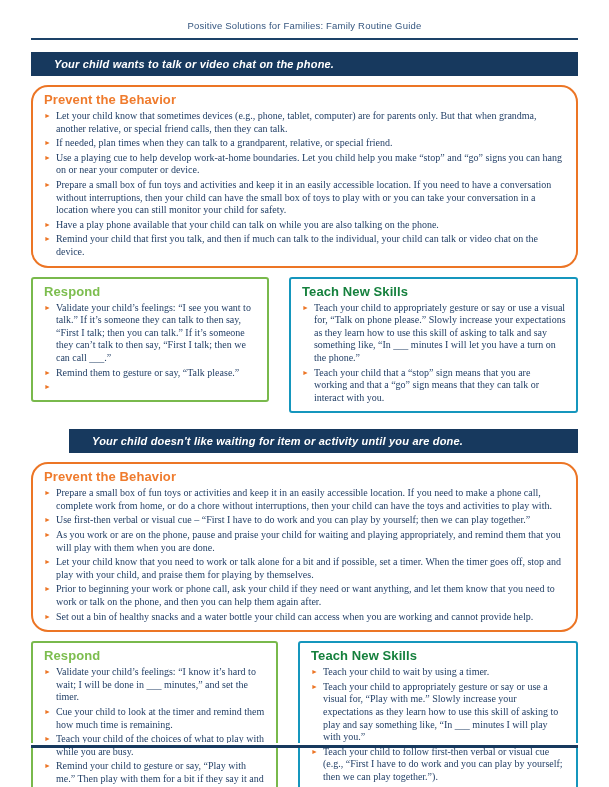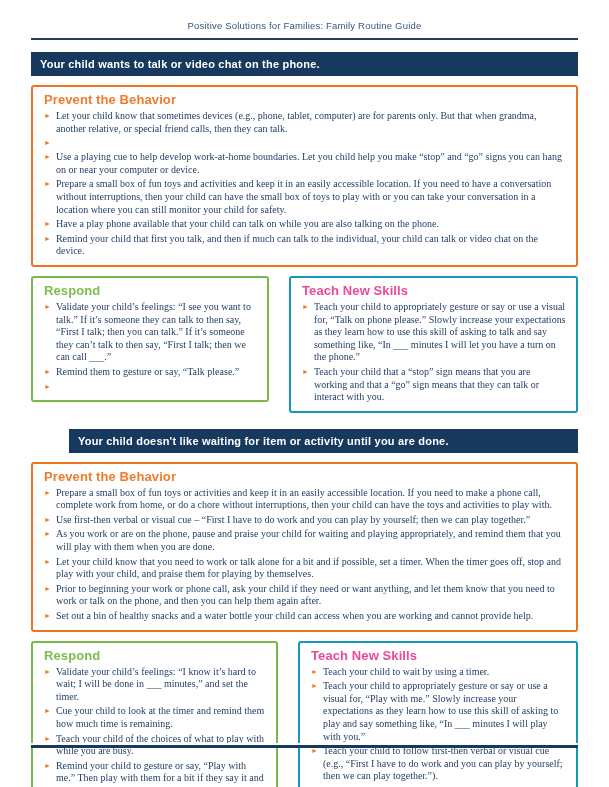--- a/index.html
+++ b/index.html
@@ -23,43 +23,44 @@
     height:2px;
     background:#1d4268;
     margin-top:7px;
   }
   .banner {
     background:#17395e;
     color:#ffffff;
     font-weight:bold;
     font-size:11px;
     letter-spacing:0.2px;
-    padding:6px 9px;
+    padding:6px 23px;
     margin-top:12px;
+    font-style:italic;
   }
   .banner.second { margin-top:16px;margin-left:38px; }
   .box {
     border:2px solid;
     border-radius:3px;
     padding:3px 10px 7px 11px;
     margin-top:9px;
     box-sizing:border-box;
     background:#ffffff;
   }
   .box h2 {
     margin:2px 0 3px 0;
     font-size:13px;
     letter-spacing:0.1px;
   }
-  .box.orange { border-color:#ec7525; }
+  .box.orange { border-color:#ec7525;border-radius:17px; }
   .box.orange h2 { color:#ef7b2d; }
   .box.green  { border-color:#79b94c; }
   .box.green h2 { color:#7cbd4e; }
   .box.teal   { border-color:#1596bd; }
-  .box.teal h2 { color:#ec4899; }
+  .box.teal h2 { color:#15803d; }
   ul.bullets {
     list-style:none;
     margin:0; padding:0;
     font-family:"Liberation Serif", serif;
     font-size:10px;
     line-height:12.6px;
     color:#223f66;
   }
   ul.bullets li {
     display:flex;
@@ -113,20 +114,21 @@
 
   <div class="box orange">
     <h2>Prevent the Behavior</h2>
     <ul class="bullets">
       <li>
           <span class="arrow">►</span>
           <span>Let your child know that sometimes devices (e.g., phone, tablet, computer) are for parents only. But that when grandma, another relative, or special friend calls, then they can talk.</span>
         </li>
       <li>
           <span class="arrow">►</span>
+          <span>If needed, plan times when they can talk to a grandparent, relative, or special friend.</span>
         </li>
       <li>
           <span class="arrow">►</span>
           <span>Use a playing cue to help develop work-at-home boundaries. Let you child help you make “stop” and “go” signs you can hang on or near your computer or device.</span>
         </li>
       <li>
           <span class="arrow">►</span>
           <span>Prepare a small box of fun toys and activities and keep it in an easily accessible location. If you need to have a conversation without interruptions, then your child can have the small box of toys to play with or you can take your conversation in a location where you can still monitor your child for safety.</span>
         </li>
       <li>

